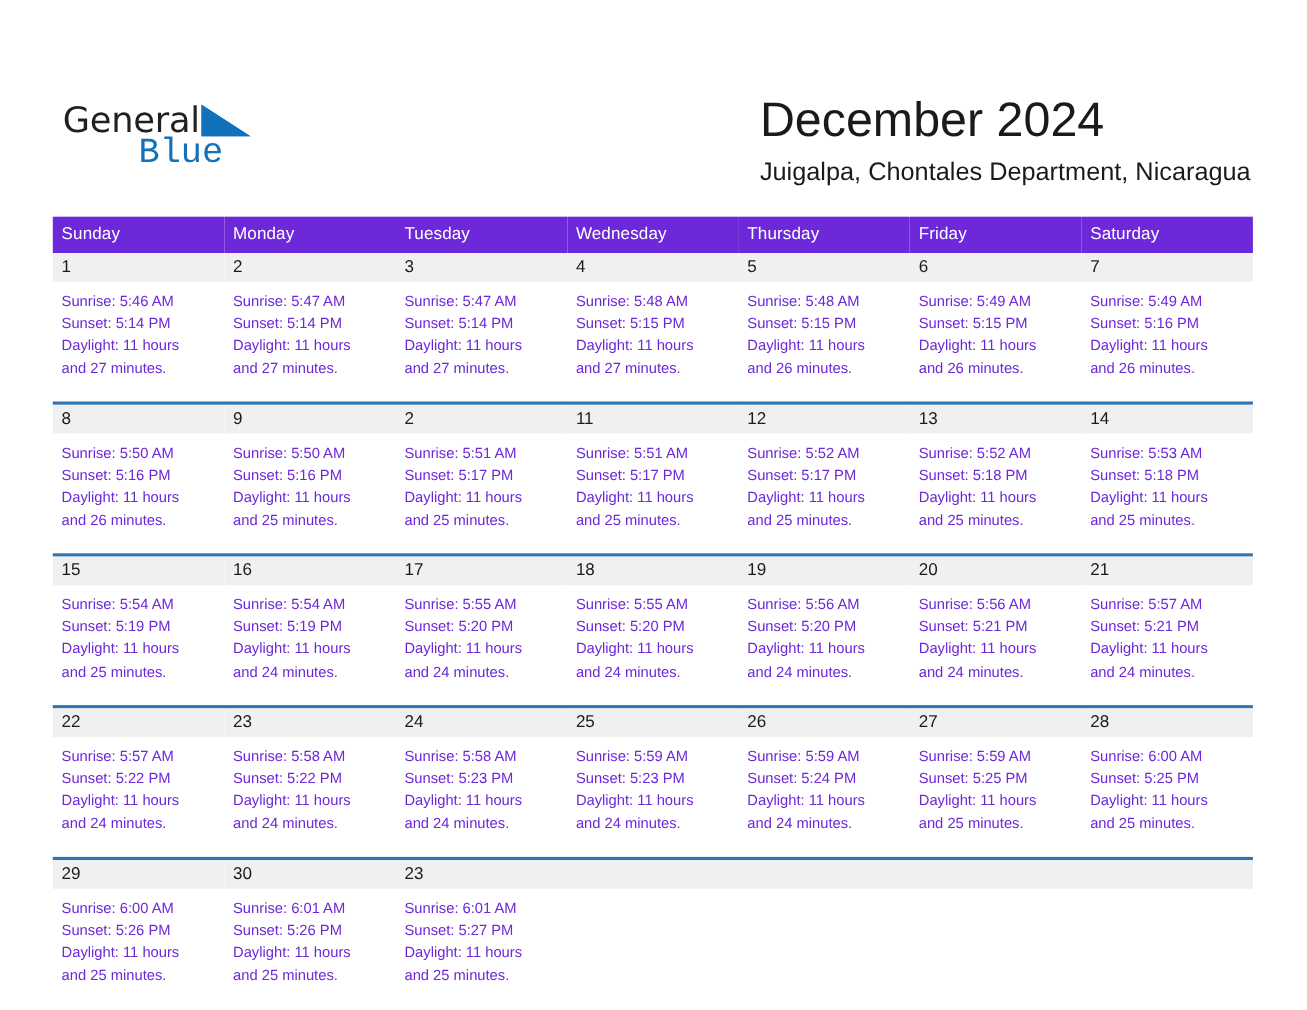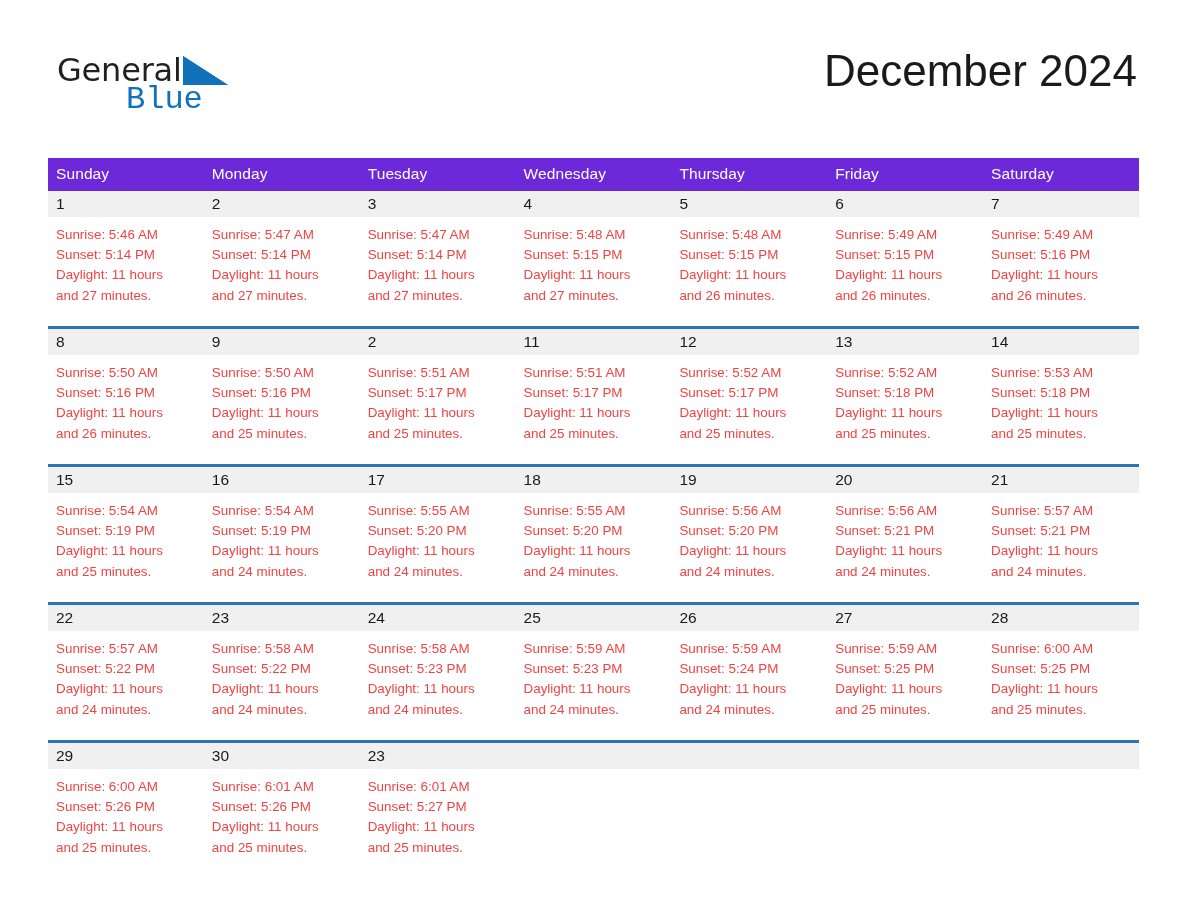--- a/index.html
+++ b/index.html
@@ -19,20 +19,21 @@
     height: 918px;
     box-sizing: border-box;
   }
 
   
   .header {
     position: relative;
     height: 110px;
     padding: 17px 50px;
     box-sizing: border-box;
+    margin-top: 39px;
   }
   .logo {
     position: absolute;
     left: 57px;
     top: 52px;
     width: 210px;
     height: 70px;
     user-select: none;
   }
   .logo-general {
@@ -122,21 +123,21 @@
     line-height: 26px;
     font-size: 15.5px;
     color: #1a1a1a;
     padding-left: 8px;
     box-sizing: border-box;
   }
   .dayinfo {
     padding: 8px 10px 0 8px;
     font-size: 13.4px;
     line-height: 20.2px;
-    color: #ef4444;
+    color: #6d28d9;
   }
   .dayinfo div {
     white-space: nowrap;
   }
   .weekdivider td {
     padding: 0;
     height: 3px;
     background: #2e75b6;
   }
   .emptycell .daynum {
@@ -158,20 +159,21 @@
           <polygon points="0,0 45,29 0,29" fill="#1271bb"></polygon>
         </svg>
       </div>
       <div class="logo-row2">
         <span class="logo-blue">Blue</span>
       </div>
     </div>
 
     <div class="title-block">
       <div class="month-title">December 2024</div>
+      <div class="location-title">Juigalpa, Chontales Department, Nicaragua</div>
     </div>
 
   </div>
 
   <table class="calendar">
     <colgroup>
       <col style="width:14.2857%">
         <col style="width:14.2857%">
         <col style="width:14.2857%">
       <col style="width:14.2857%">

